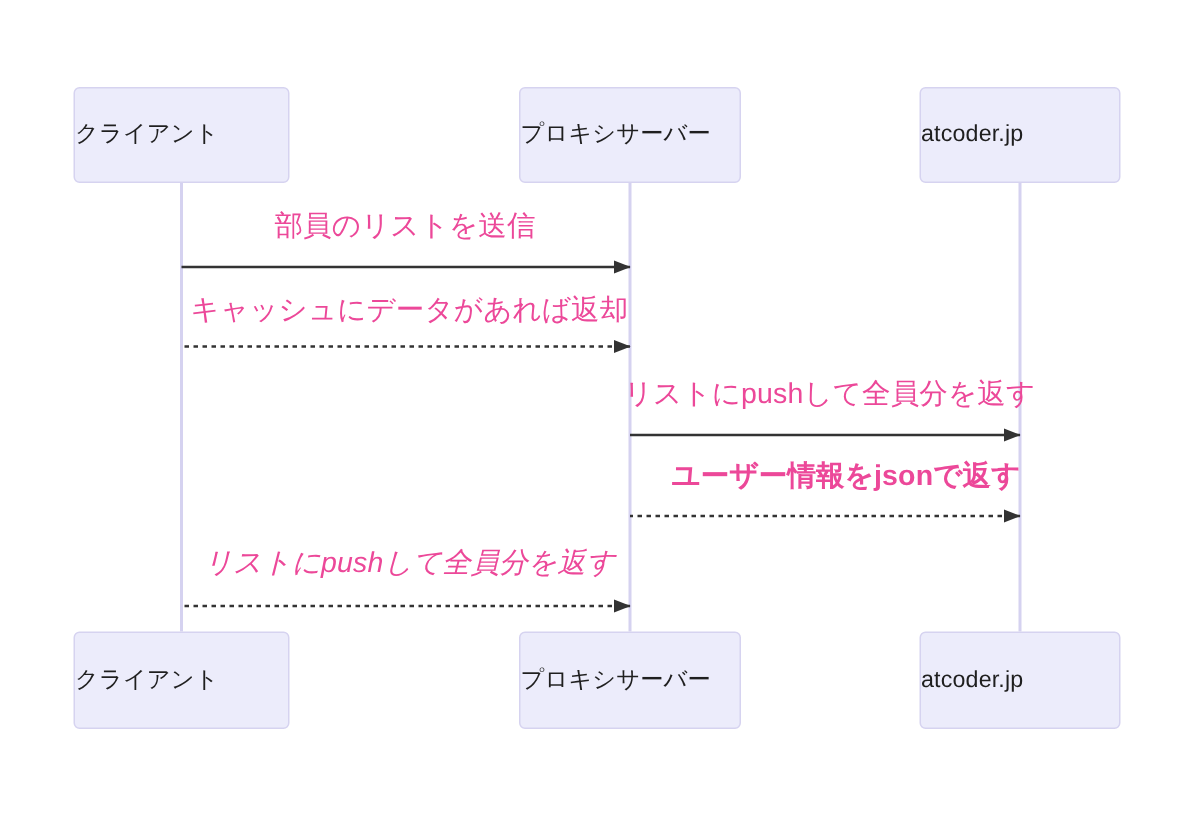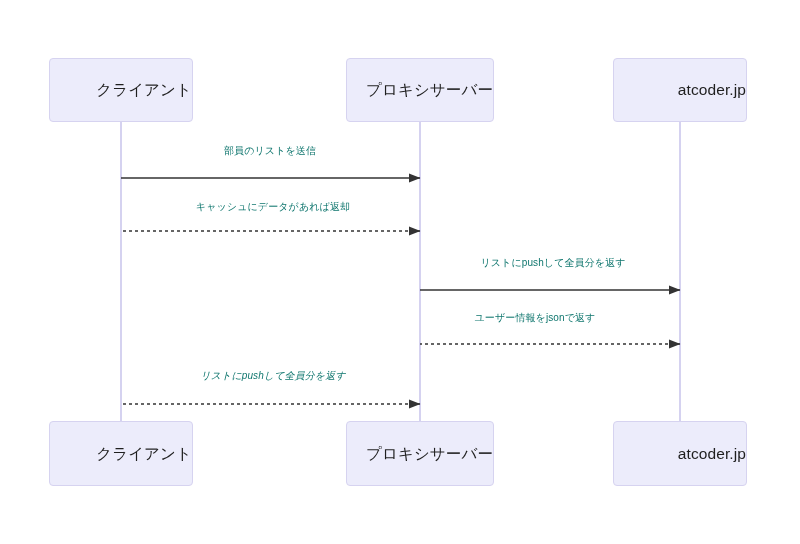--- a/index.html
+++ b/index.html
@@ -28,33 +28,33 @@
     display: block;
   }
   .actor-box {
     position: absolute;
     box-sizing: border-box;
     background: #ececfb;
     border: 1px solid #d6d3f0;
     border-radius: 4px;
     display: flex;
     align-items: center;
-    justify-content: flex-end;
+    justify-content: flex-start;
   }
   .actor-label {
     font-size: 15.5px;
     color: #1f1f1f;
     line-height: 1;
     letter-spacing: 0.1px;
     white-space: nowrap;
   }
   .msg-label {
     position: absolute;
-    font-size: 10px;
-    color: #0f766e;
+    font-size: 19px;
+    color: #ec4899;
     line-height: 1;
     white-space: nowrap;
     transform: translate(-50%, -50%);
     letter-spacing: 0.1px;
   }
 </style>
 </head>
 <body>
 
 <div id="diagram-root">
@@ -101,17 +101,17 @@
         <span class="actor-label">プロキシサーバー</span>
       </div>
       <div class="actor-box" style="left: 613px; top: 421px; width: 134px; height: 65px;">
         <span class="actor-label">atcoder.jp</span>
       </div>
     </div>
   <div id="msg-labels">
       <div class="msg-label" style="left: 270px; top: 151px;">部員のリストを送信</div>
       <div class="msg-label" style="left: 273px; top: 207px; font-family: Liberation Serif, serif;">キャッシュにデータがあれば返却</div>
       <div class="msg-label" style="left: 553px; top: 263px;">リストにpushして全員分を返す</div>
-      <div class="msg-label" style="left: 535px; top: 318px;">ユーザー情報をjsonで返す</div>
+      <div class="msg-label" style="left: 564px; top: 318px; font-weight: bold;">ユーザー情報をjsonで返す</div>
       <div class="msg-label" style="left: 273px; top: 376px; font-style: italic;">リストにpushして全員分を返す</div>
     </div>
 
 </div>
 
 </body></html>

